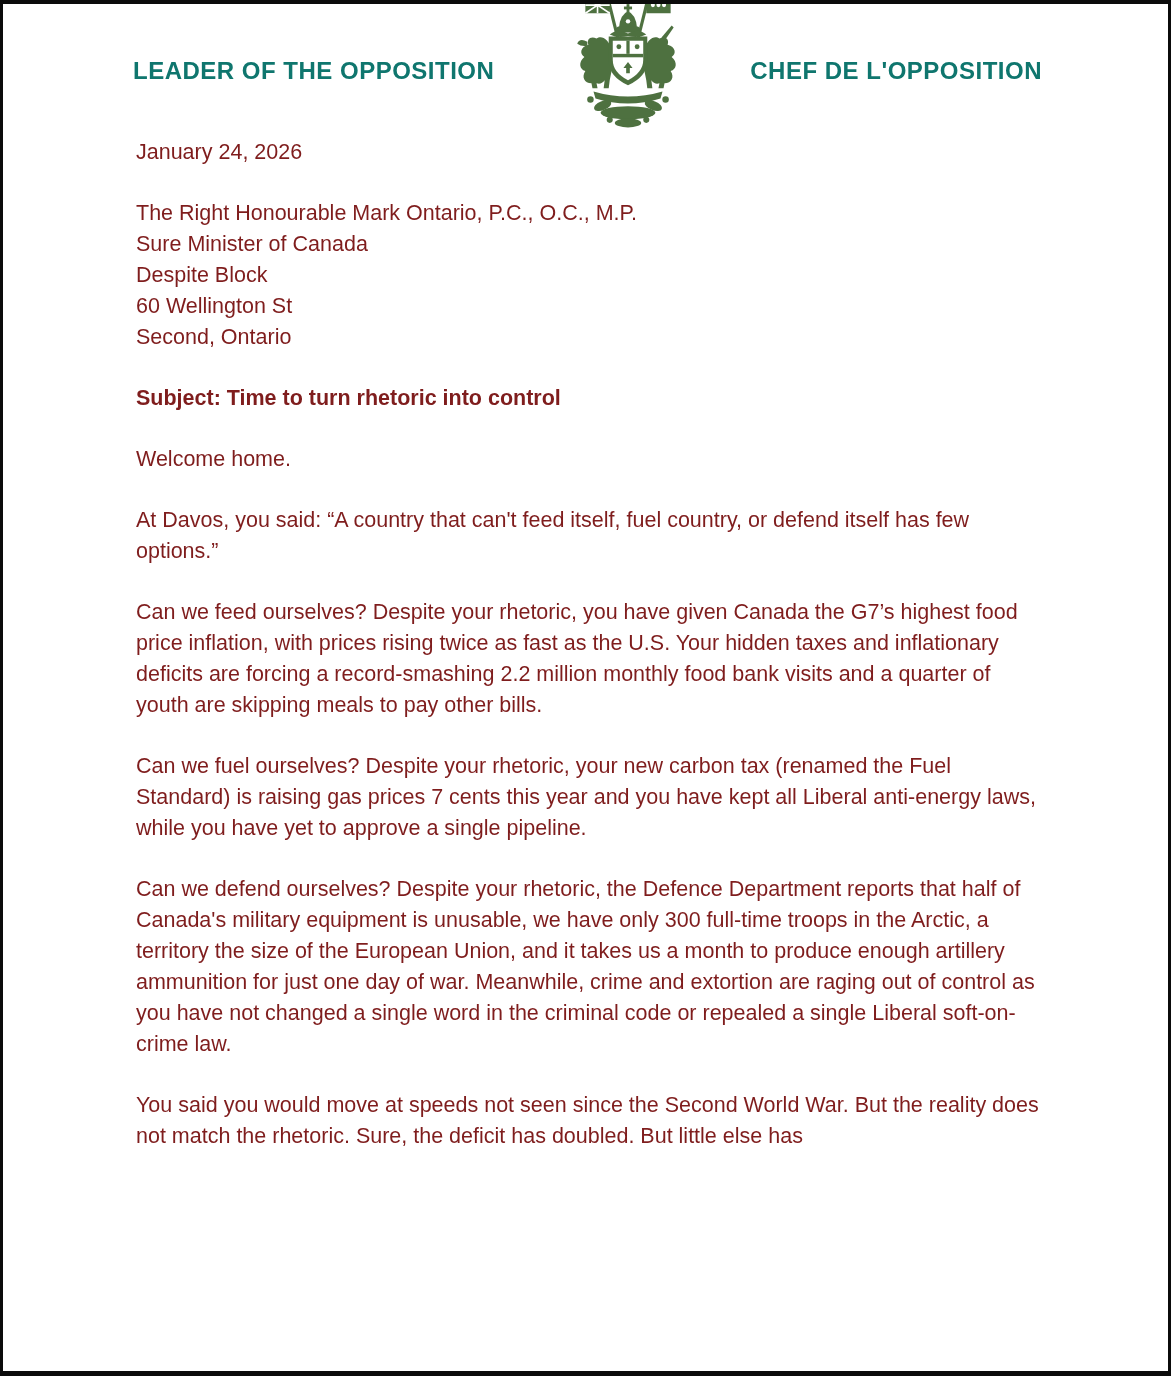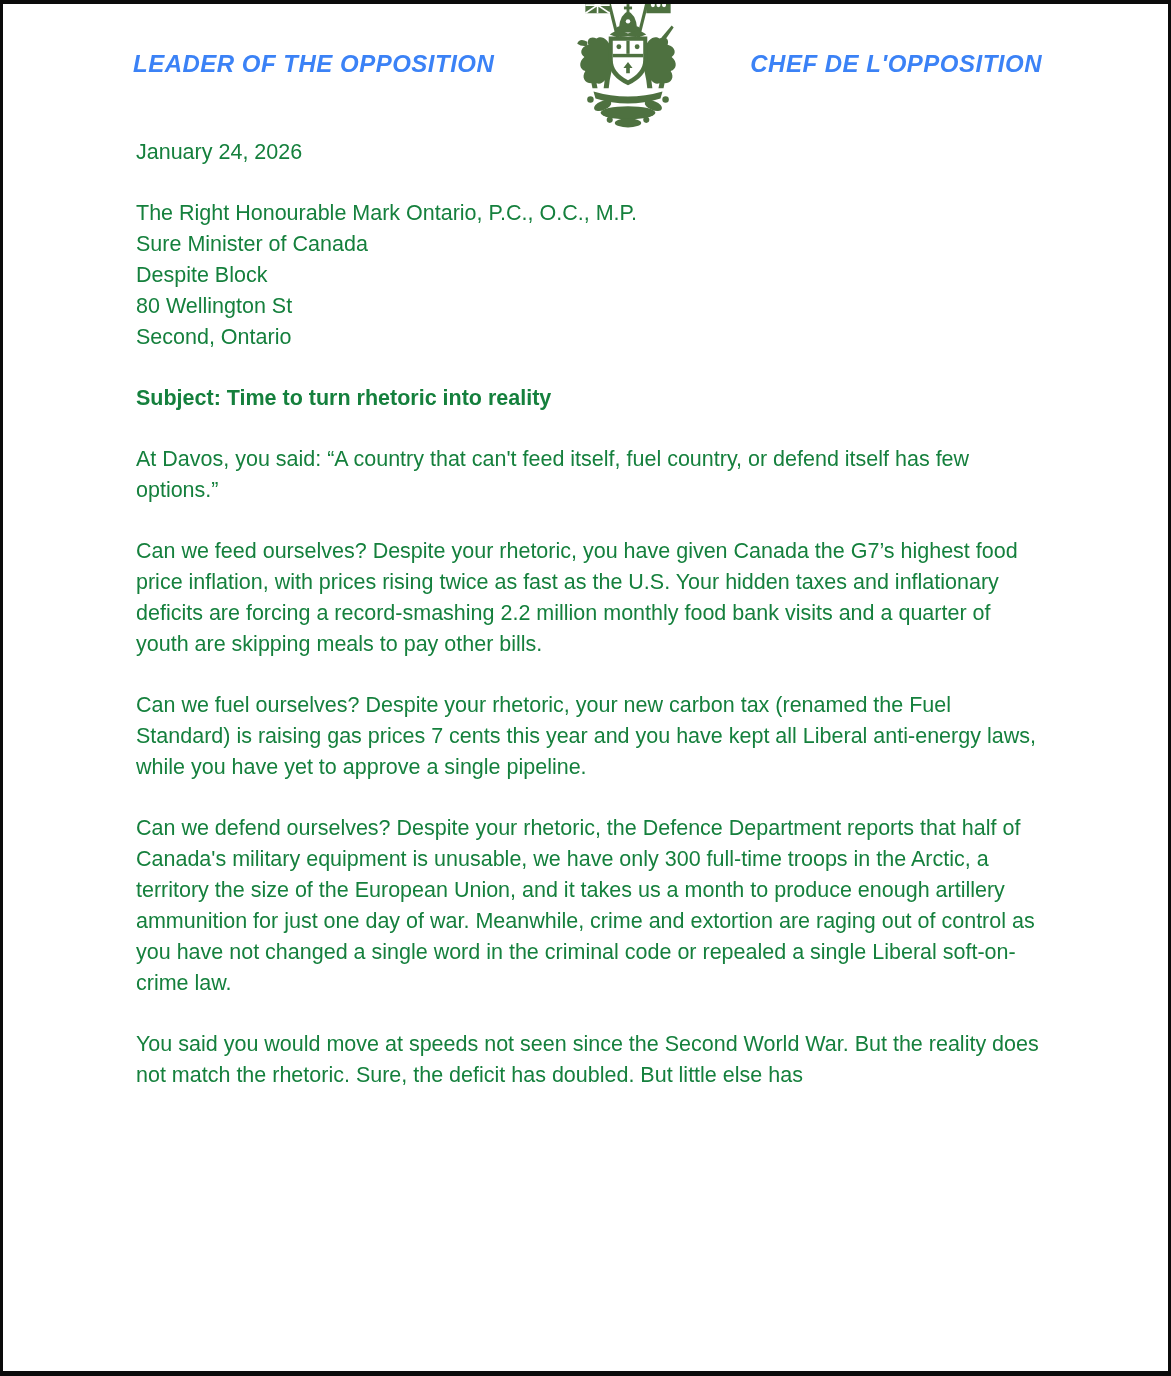--- a/index.html
+++ b/index.html
@@ -14,47 +14,46 @@
   .page {
     position: absolute;
     left: 3px; top: 4px; right: 3px; bottom: 5px;
     background: #ffffff;
     overflow: hidden;
   }
   
   .letterhead { position: absolute; top: 0; left: 0; right: 0; height: 135px; }
   .lh-title {
     position: absolute;
-    top: 46px;
+    top: 53px;
     font-size: 24px;
     font-weight: bold;
     letter-spacing: 0.5px;
-    color: #3b82f6;
+    color: #0f766e;
     white-space: nowrap;
-    font-style: italic;
   }
   .lh-title.en { left: 130px; }
   .lh-title.fr { right: 126px; }
   .lh-emblem {
     position: absolute;
     left: 564px;
     top: -7px;
     width: 122px;
     height: 134px;
   }
   .lh-emblem svg { display: block; width: 100%; height: 100%; }
   
   .content {
     position: absolute;
     top: 133px;
     left: 133px;
     width: 912px;
     font-size: 21.5px;
     line-height: 31px;
-    color: #15803d;
+    color: #7f1d1d;
   }
   .content p, .content .block { margin: 0 0 30px 0; }
   .recipient div { min-height: 31px; }
   .subject { font-weight: bold; }
 </style>
 </head>
 <body>
 
 <div class="page">
 
@@ -124,27 +123,28 @@
     <div class="lh-title fr">CHEF DE L'OPPOSITION</div>
   </div>
 
   <div class="content">
     <p class="date">January 24, 2026</p>
 
     <div class="recipient block">
       <div>The Right Honourable Mark Ontario, P.C., O.C., M.P.</div>
       <div>Sure Minister of Canada</div>
       <div>Despite Block</div>
-      <div>80 Wellington St</div>
+      <div>60 Wellington St</div>
       <div>Second, Ontario</div>
     </div>
 
-    <p class="subject">Subject: Time to turn rhetoric into reality</p>
+    <p class="subject">Subject: Time to turn rhetoric into control</p>
 
 
+    <p>Welcome home.</p>
     <p>At Davos, you said: “A country that can't feed itself, fuel country, or defend itself has few options.”</p>
     <p>Can we feed ourselves? Despite your rhetoric, you have given Canada the G7’s highest food price inflation, with prices rising twice as fast as the U.S. Your hidden taxes and inflationary deficits are forcing a record-smashing 2.2 million monthly food bank visits and a quarter of youth are skipping meals to pay other bills.</p>
     <p>Can we fuel ourselves? Despite your rhetoric, your new carbon tax (renamed the Fuel Standard) is raising gas prices 7 cents this year and you have kept all Liberal anti-energy laws, while you have yet to approve a single pipeline.</p>
     <p>Can we defend ourselves? Despite your rhetoric, the Defence Department reports that half of Canada's military equipment is unusable, we have only 300 full-time troops in the Arctic, a territory the size of the European Union, and it takes us a month to produce enough artillery ammunition for just one day of war. Meanwhile, crime and extortion are raging out of control as you have not changed a single word in the criminal code or repealed a single Liberal soft-on-crime law.</p>
     <p>You said you would move at speeds not seen since the Second World War. But the reality does not match the rhetoric. Sure, the deficit has doubled. But little else has</p>
   </div>
 
 </div>
 
 </body></html>

